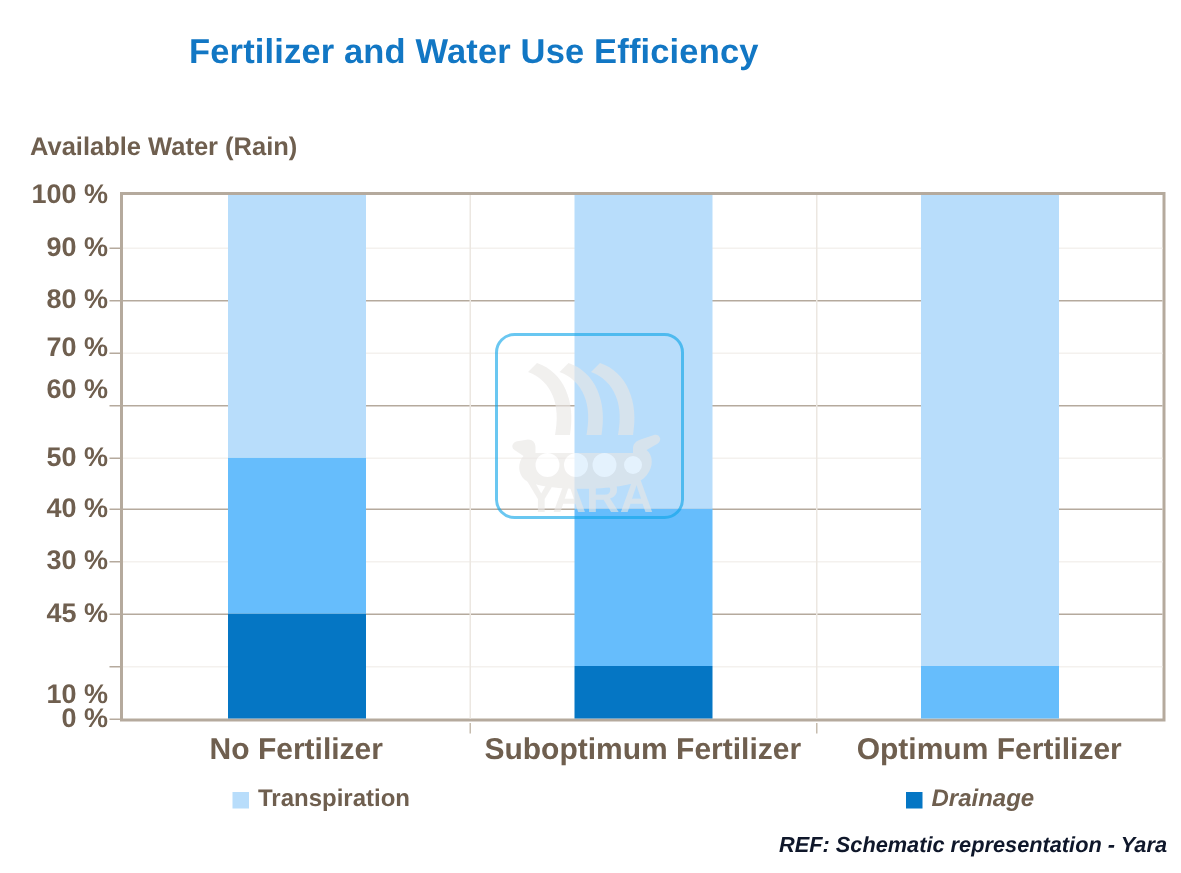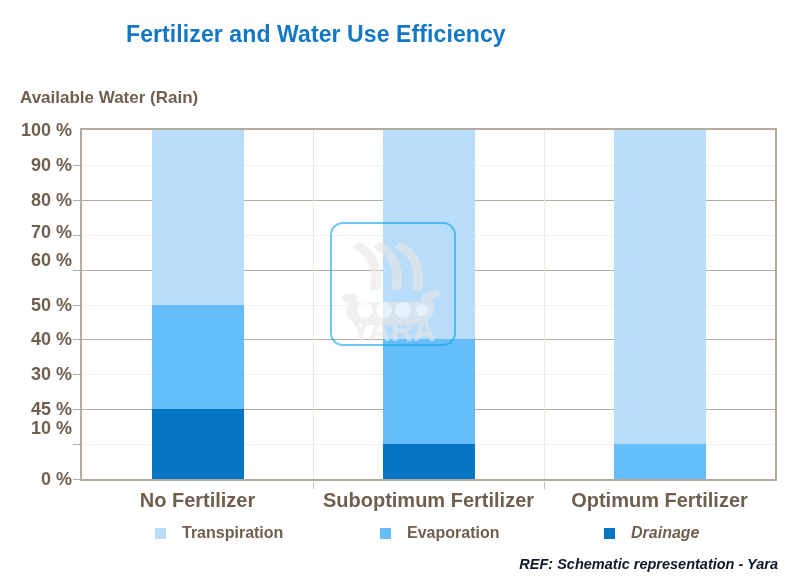--- a/index.html
+++ b/index.html
@@ -72,21 +72,21 @@
     font-size:20px;font-weight:bold;color:#6f5f4f;
     text-align:center;white-space:nowrap;
   }
   .xtickmark{position:absolute;width:1px;height:7px;background:#c6bcae;top:482px;}
 
   
   .legend{
     position:absolute;left:0;top:524px;width:787px;height:26px;
   }
   .legend-item{
-    position:absolute;top:0;display:flex;align-items:center;gap:16px;
+    position:absolute;top:0;display:flex;align-items:center;gap:6px;
     font-size:16px;font-weight:bold;color:#6f5f4f;white-space:nowrap;
   }
   .legend-swatch{width:11px;height:11px;display:inline-block;flex:0 0 auto;}
 
   
   .footnote{
     position:absolute;right:9px;top:556px;
     font-size:14.5px;font-weight:bold;font-style:italic;color:#0f172a;
     white-space:nowrap;
   }
@@ -95,21 +95,21 @@
 <body>
 
 <div id="root">
 
   <div class="chart-title">Fertilizer and Water Use Efficiency</div>
 
   <div class="yaxis-title">Available Water (Rain)</div>
 
   <div id="yticks">
       <div class="ytick" style="top: 479px;">0 %</div>
-      <div class="ytick" style="top: 428px;">10 %</div>
+      <div class="ytick" style="top: 463px;">10 %</div>
       <div class="ytick" style="top: 409.2px;">45 %</div>
       <div class="ytick" style="top: 374.3px;">30 %</div>
       <div class="ytick" style="top: 339.4px;">40 %</div>
       <div class="ytick" style="top: 304.5px;">50 %</div>
       <div class="ytick" style="top: 260px;">60 %</div>
       <div class="ytick" style="top: 232px;">70 %</div>
       <div class="ytick" style="top: 199.8px;">80 %</div>
       <div class="ytick" style="top: 164.9px;">90 %</div>
       <div class="ytick" style="top: 130px;">100 %</div>
     </div>
@@ -185,24 +185,20 @@
       <div class="xtick" style="left: 57.5px; width: 280px;">No Fertilizer</div>
       <div class="xtick" style="left: 288.5px; width: 280px;">Suboptimum Fertilizer</div>
       <div class="xtick" style="left: 519.5px; width: 280px;">Optimum Fertilizer</div>
     </div>
 
   <div class="legend" id="legend">
       <div class="legend-item" style="left: 155px;">
         <span class="legend-swatch" style="background: rgb(184, 221, 251);"></span>
         <span>Transpiration</span>
       </div>
-      <div class="legend-item" style="left: 380px;">
-        <span class="legend-swatch" style="background: rgb(102, 189, 252);"></span>
-        <span>Evaporation</span>
-      </div>
       <div class="legend-item" style="left: 604px; font-style: italic;">
         <span class="legend-swatch" style="background: rgb(5, 118, 196);"></span>
         <span>Drainage</span>
       </div>
     </div>
 
   <div class="footnote">REF: Schematic representation - Yara</div>
 
 </div>
 

